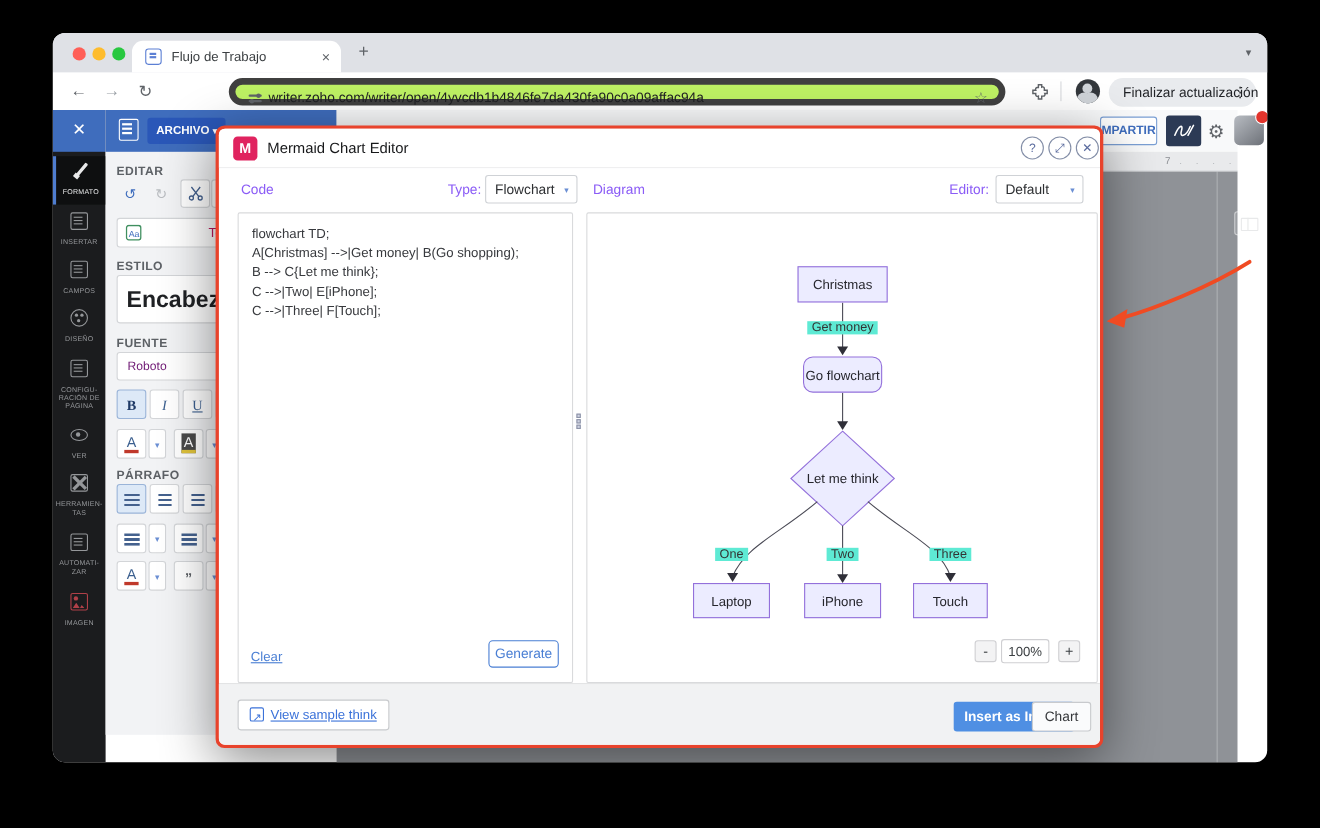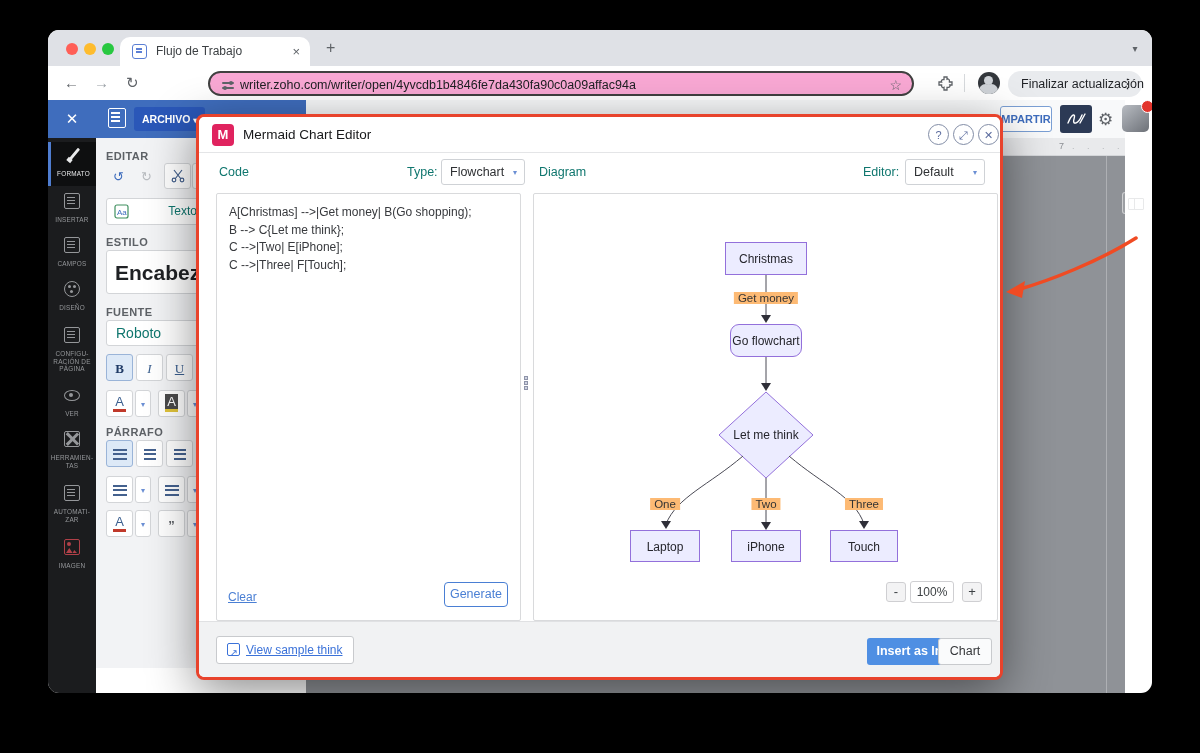--- a/index.html
+++ b/index.html
@@ -14,21 +14,21 @@
   #tab{left:72px;top:7px;width:190px;height:29px;background:#fff;border-radius:10px 10px 0 0;}
   #tab .title{position:absolute;left:36px;top:7px;font-size:12px;color:#3c4043;white-space:nowrap;}
   #favicon{left:12px;top:7px;width:15px;height:15px;border-radius:3px;background:#fff;border:1.5px solid #5b7fd4;}
   #favicon:after{content:"";position:absolute;left:3px;top:3px;width:6px;height:1.5px;background:#5b7fd4;box-shadow:0 3px 0 #5b7fd4;}
   .tabx{position:absolute;right:10px;top:7px;font-size:13px;color:#5f6368;}
   #newtab{left:278px;top:9px;font-size:16px;color:#5f6368;}
   #tabchev{left:1078px;top:10px;width:18px;height:18px;border-radius:50%;color:#5f6368;font-size:10px;text-align:center;line-height:17px;}
   
   #navbar{left:0;top:36px;width:1104px;height:34px;background:#fff;}
   .navic{font-size:15px;color:#5f6368;top:8px;}
-  #omni{left:160px;top:5px;width:706px;height:25px;border:2px solid #404040;border-radius:13px;background:#f9a8d4;}
+  #omni{left:160px;top:5px;width:706px;height:25px;border:6px solid #404040;border-radius:13px;background:#bef264;}
   #omni .url{position:absolute;left:30px;top:5px;font-size:12.5px;color:#202124;white-space:nowrap;}
   #tune{left:12px;top:8px;width:12px;height:9px;}
   #tune i{position:absolute;left:0;width:12px;height:1.6px;background:#5f6368;border-radius:2px;}
   #tune i:nth-child(1){top:1px;} #tune i:nth-child(2){top:6px;}
   #tune b{position:absolute;width:4px;height:4px;border-radius:50%;background:#5f6368;top:0;}
   #tune b:nth-child(3){left:7px;} #tune b:nth-child(4){left:1px;top:5px;}
   #star{right:10px;top:4px;font-size:14px;color:#5f6368;}
   #avatarT{left:930px;top:6px;width:22px;height:22px;border-radius:50%;background:#33373c;overflow:hidden;}
   #avatarT:after{content:"";position:absolute;left:6px;top:4px;width:9px;height:9px;border-radius:50%;background:#cfd3d8;box-shadow:-3px 10px 0 2px #cfd3d8,3px 10px 0 2px #cfd3d8;}
   #updbtn{left:960px;top:5px;width:134px;height:26px;background:#e9ebee;border-radius:14px;font-size:12.5px;color:#1f2125;text-align:left;line-height:26px;padding-left:13px;white-space:nowrap;}
@@ -81,32 +81,32 @@
   #minibtn:after{content:"";position:absolute;left:5px;top:5px;width:14px;height:10px;border:1.3px solid #e8e9ea;border-radius:1px;}
   #minibtn:before{content:"";position:absolute;left:11px;top:5px;width:1.3px;height:11.5px;background:#e8e9ea;z-index:1;}
   .mmdico{background:#e0235f;border-radius:4px;color:#fff;font-weight:bold;text-align:center;}
   
   #modal{left:196px;top:114px;width:807px;height:566px;background:#fff;border:3px solid #e8432c;border-radius:8px;box-shadow:0 12px 48px rgba(0,0,0,.45);}
   #mhead{left:0;top:0;width:801px;height:36px;border-bottom:1px solid #e4e5e7;background:#fff;border-radius:6px 6px 0 0;}
   #mlogo{left:13px;top:7px;width:22px;height:22px;font-size:13px;line-height:22px;}
   #mtitle{left:44px;top:10px;font-size:13.5px;font-weight:normal;color:#17181a;}
   .hcirc{top:7px;width:21px;height:21px;border:1.5px solid #828da6;border-radius:50%;color:#5a6b9e;font-size:11px;text-align:center;line-height:20px;}
   #mctrl{left:0;top:36px;width:801px;height:38px;}
-  .mlbl{font-size:12.5px;color:#0f766e;top:12px;}
+  .mlbl{font-size:12.5px;color:#8b5cf6;top:12px;}
   .dd{top:6px;height:26px;background:#fff;border:1px solid #cfd2d6;border-radius:3px;font-size:12.5px;color:#2e3033;line-height:24px;padding:0 8px;}
   .dd .chev{position:absolute;right:7px;top:1px;}
   #codepanel{left:17px;top:76px;width:305px;height:428px;border:1px solid #d9dadc;border-radius:2px;background:#fff;}
   .codeline{font-size:12px;color:#37393d;line-height:17.5px;white-space:pre;}
   #clear{left:11px;bottom:16px;font-size:12px;color:#4a7fd4;text-decoration:underline;}
   #generate{right:12px;bottom:13px;width:64px;height:25px;border:1.5px solid #4a7fd4;border-radius:4px;color:#4a7fd4;background:#fff;font-size:12.5px;text-align:center;line-height:22px;}
   #draghandle{left:325px;top:258px;width:6px;}
   #draghandle i{display:block;width:4px;height:4px;border:1px solid #8d93a8;background:#cfd3e2;margin:1px 0;}
   #diagpanel{left:334px;top:76px;width:465px;height:428px;border:1px solid #d9dadc;border-radius:2px;background:#fff;}
   .node{position:absolute;background:#ececff;border:1px solid #9370db;color:#26262d;font-size:12px;text-align:center;}
-  .elabel{position:absolute;background:#fdba74;color:#333;font-size:11.5px;padding:0 4px;transform:translateX(-50%);}
+  .elabel{position:absolute;background:#5eead4;color:#333;font-size:11.5px;padding:0 4px;transform:translateX(-50%);}
   .zbtn{bottom:18px;width:20px;height:20px;background:#f3f3f4;border:1px solid #cfcfd2;border-radius:3px;font-size:13px;text-align:center;line-height:18px;color:#3c4043;}
   #zval{right:43px;bottom:17px;width:44px;height:22px;background:#fff;border:1px solid #cfcfd2;border-radius:3px;font-size:12px;text-align:center;line-height:20px;color:#3c4043;}
   #mfoot{left:0;top:504px;width:801px;height:56px;background:#f1f2f3;border-top:1px solid #e0e1e3;border-radius:0 0 6px 6px;}
   #viewsample{left:17px;top:14px;height:28px;padding:0 10px;background:#fff;border:1px solid #c8cacd;border-radius:3px;font-size:12px;color:#3b72d9;line-height:26px;}
   #viewsample .txt{text-decoration:underline;}
   #extic{display:inline-block;width:13px;height:13px;border:1.4px solid #3b72d9;border-radius:2px;position:relative;top:2px;margin-right:6px;}
   #extic:after{content:"↗";position:absolute;left:1.5px;top:-4px;font-size:10px;color:#3b72d9;}
   #insertbtn{left:622px;top:16px;width:110px;height:27px;background:#4f8fe3;border-radius:3px;color:#fff;font-size:12.5px;font-weight:bold;text-align:center;line-height:27px;margin-left:46px;}
   #cancelbtn{left:739px;top:16px;width:54px;height:27px;background:#fafbfc;border:1px solid #c8cacd;border-radius:3px;color:#36383b;font-size:12.5px;text-align:center;line-height:25px;}
   svg{position:absolute;left:0;top:0;}
@@ -187,33 +187,33 @@
           <path d="M4 10L11 1M10 10L3 1" stroke="#44618e" stroke-width="1.2"></path>
         </svg>
     </div>
     <div class="pbtn abs" style="left:144px;top:133px;width:27px;height:26px">
       <svg width="14" height="14" viewBox="0 0 14 14" style="left:6px;top:5px">
           <rect x="2" y="2" width="10" height="11" rx="1" fill="none" stroke="#44618e" stroke-width="1.2"></rect>
           <rect x="5" y="0.5" width="4" height="3" rx="0.5" fill="#44618e"></rect>
         </svg>
     </div>
     <div class="pbtn abs" style="left:172px;top:133px;width:27px;height:26px"><span class="glyph">✎</span></div>
-    <div class="pbtn abs" style="left:58px;top:168px;width:150px;height:27px;text-align:center;padding-left:40px;font-size:12px;color:#0f766e;line-height:25px">
+    <div class="pbtn abs" style="left:58px;top:168px;width:150px;height:27px;text-align:right;padding-left:40px;font-size:12px;color:#be185d;line-height:25px">
       <svg width="15" height="15" viewBox="0 0 15 15" style="left:7px;top:5px">
           <rect x="1" y="1" width="13" height="13" rx="2" fill="none" stroke="#3f8f5f" stroke-width="1.2"></rect>
           <text x="3" y="11" font-size="8" fill="#3f6dbd" font-family="Liberation Sans">Aa</text>
         </svg>
       <span>Texto rápido</span>
     </div>
     <div class="seclbl abs" style="left:58px;top:206px">ESTILO</div>
     <div class="pbtn abs" style="left:58px;top:220px;width:150px;height:44px;overflow:hidden;text-align:left">
       <span style="font-size:21px;font-weight:bold;color:#1f2124;line-height:44px;padding-left:8px;white-space:nowrap">Encabeza</span>
     </div>
     <div class="seclbl abs" style="left:58px;top:276px">FUENTE</div>
-    <div class="pbtn abs" style="left:58px;top:290px;width:150px;height:26px;text-align:left;padding-left:9px;font-size:14px;color:#0f766e;line-height:24px"><span>Roboto</span></div>
+    <div class="pbtn abs" style="left:58px;top:290px;width:150px;height:26px;text-align:left;padding-left:9px;font-size:11px;color:#701a75;line-height:24px"><span>Roboto</span></div>
     <div class="pbtn abs sel" style="left:58px;top:324px;width:27px;height:27px"><span class="glyph" style="font-weight:bold;font-family:'Liberation Serif',serif;color:#1f3a66;line-height:27px">B</span></div>
     <div class="pbtn abs" style="left:88px;top:324px;width:27px;height:27px"><span class="glyph" style="font-style:italic;font-family:'Liberation Serif',serif;line-height:27px">I</span></div>
     <div class="pbtn abs" style="left:118px;top:324px;width:27px;height:27px"><span class="glyph" style="text-decoration:underline;font-family:'Liberation Serif',serif;line-height:27px">U</span></div>
     <div class="pbtn abs" style="left:148px;top:324px;width:27px;height:27px"><span class="glyph" style="text-decoration:line-through;font-family:'Liberation Serif',serif;line-height:27px">S</span></div>
     <div class="pbtn abs" style="left:58px;top:360px;width:27px;height:27px"><span class="glyph" style="line-height:22px;border-bottom:3px solid #c0392b;padding:0 2px">A</span></div>
     <div class="pbtn abs" style="left:87px;top:360px;width:16px;height:27px"><span class="chev" style="line-height:27px">▾</span></div>
     <div class="pbtn abs" style="left:110px;top:360px;width:27px;height:27px"><span class="glyph" style="line-height:22px;border-bottom:3px solid #e1c43a;padding:0 2px;background:#4a4a4a;color:#fff">A</span></div>
     <div class="pbtn abs" style="left:139px;top:360px;width:16px;height:27px"><span class="chev" style="line-height:27px">▾</span></div>
     <div class="pbtn abs" style="left:162px;top:360px;width:27px;height:27px"><span class="glyph" style="line-height:27px;color:#3a7bd5">A</span></div>
     <div class="seclbl abs" style="left:58px;top:396px">PÁRRAFO</div>
@@ -264,20 +264,21 @@
       <span class="mlbl abs" style="left:20px">Code</span>
       <span class="mlbl abs" style="left:208px">Type:</span>
       <div class="dd abs" style="left:242px;width:84px"><span>Flowchart</span><span class="chev">▾</span></div>
       <span class="mlbl abs" style="left:340px">Diagram</span>
       <span class="mlbl abs" style="left:664px">Editor:</span>
       <div class="dd abs" style="left:706px;width:80px"><span>Default</span><span class="chev">▾</span></div>
     </div>
 
     <div id="codepanel" class="abs">
       <div class="abs" style="left:12px;top:10px">
+        <div class="codeline">flowchart TD;</div>
         <div class="codeline">A[Christmas] --&gt;|Get money| B(Go shopping);</div>
         <div class="codeline">B --&gt; C{Let me think};</div>
         <div class="codeline">C --&gt;|Two| E[iPhone];</div>
         <div class="codeline">C --&gt;|Three| F[Touch];</div>
       </div>
       <span id="clear" class="abs">Clear</span>
       <div id="generate" class="abs">Generate</div>
     </div>
 
     <div id="draghandle" class="abs">

